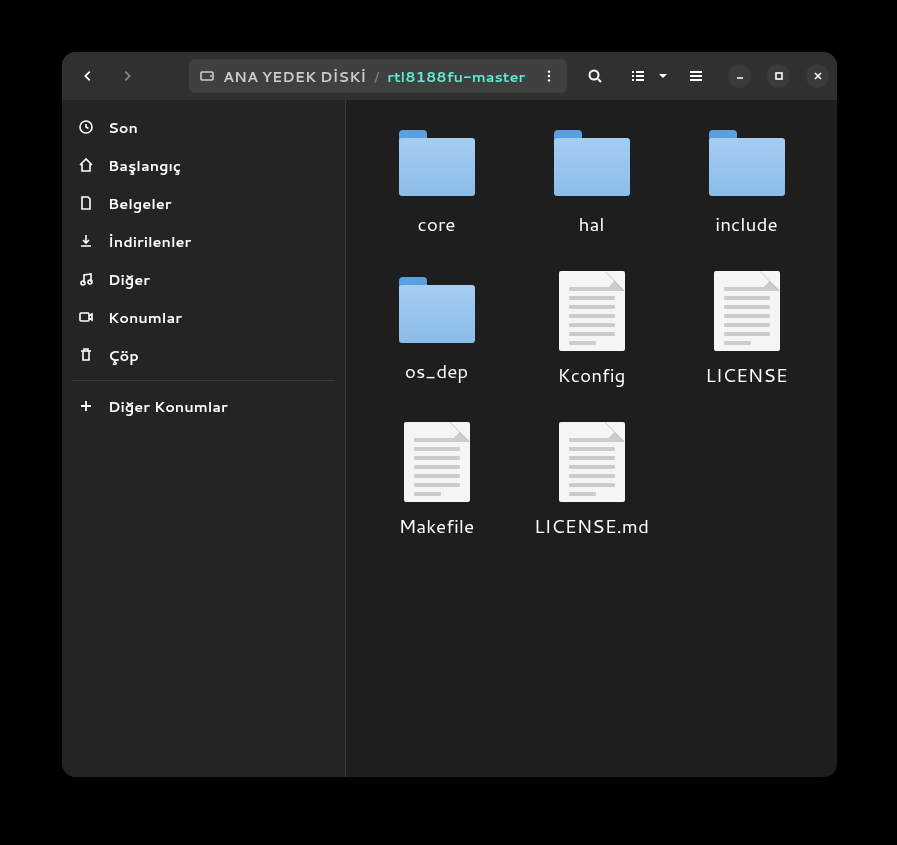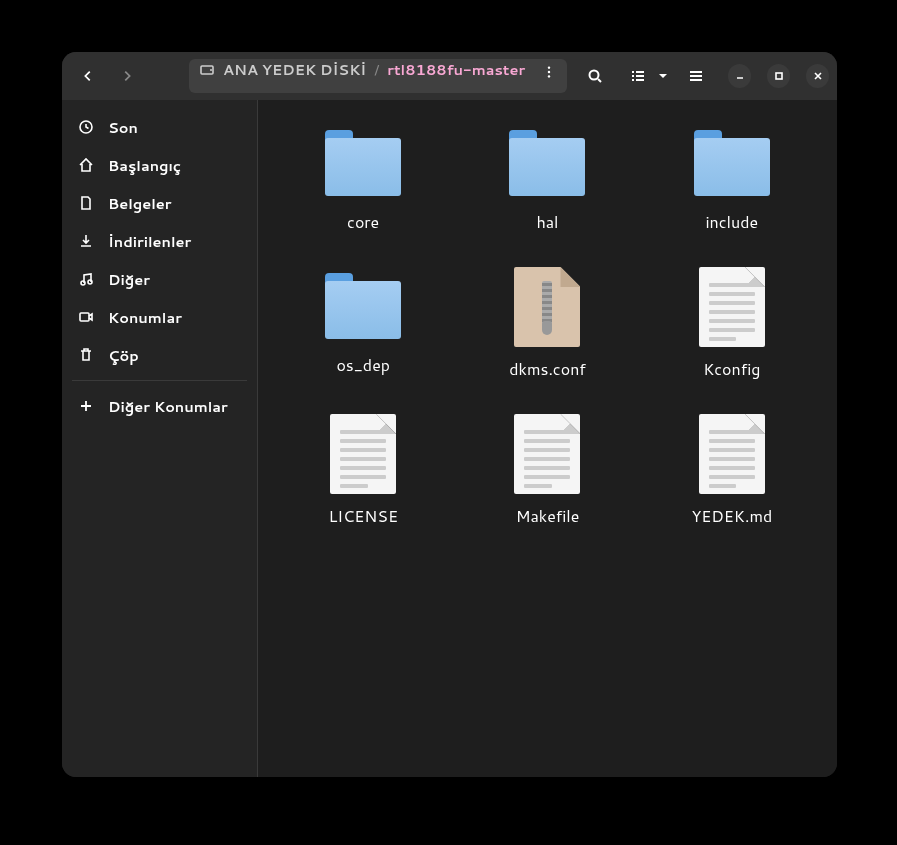--- a/index.html
+++ b/index.html
@@ -41,27 +41,27 @@
   }
   .navbtn.back { margin-left: 2px; }
   .navbtn svg { width: 14px; height: 14px; }
   .pathbar {
     flex: 0 0 auto;
     margin-left: 40px;
     height: 34px;
     background: #404040;
     border-radius: 6px;
     display: flex;
-    align-items: flex-start;
+    align-items: center;
     padding: 0 6px 0 10px;
     gap: 8px;
   }
   .path-seg {
     display: flex; align-items: center; gap: 8px;
-    color: #f9a8d4;
+    color: #5eead4;
   }
   .path-seg.dim { color: #ccc; }
   .path-seg .disk-icon { width:16px; height:16px; display:flex; align-items:center; justify-content:center; }
   .path-seg .label { font-weight: 700; }
   .path-sep { color: #888; font-weight: 400; }
   .path-menu {
     width: 24px; height: 26px;
     display:flex; align-items:center; justify-content:center;
     margin-left: 4px;
   }
@@ -83,21 +83,21 @@
     display:flex; align-items:center; justify-content:center;
     margin-left: 10px;
   }
   .winbtn svg { width: 10px; height:10px; }
   .body {
     flex: 1;
     display: flex;
     min-height: 0;
   }
   .sidebar {
-    width: 196px;
+    width: 284px;
     background: #242424;
     border-right: 1px solid #3a3a3a;
     padding: 8px 0;
   }
   .side-item {
     height: 38px;
     display:flex; align-items:center;
     padding: 0 16px;
     gap: 14px;
     color: #fff;
@@ -122,21 +122,21 @@
   }
   .item {
     display:flex;
     flex-direction: column;
     align-items: center;
     gap: 10px;
   }
   .item .ilabel {
     color: #fff;
     text-align: center;
-    font-size: 16px;
+    font-size: 19px;
   }
   .icon-folder {
     width: 76px; height: 76px;
     position: relative;
   }
   .folder-tab {
     position:absolute; left:0; top:6px;
     width: 28px; height: 14px;
     background: #5a9fe0;
     border-radius: 4px 4px 0 0;
@@ -409,27 +409,20 @@
             </div>
           <span class="ilabel">include</span>
         </div>
         <div class="item">
           <div class="icon-folder">
               <div class="folder-tab"></div>
               <div class="folder-body"></div>
             </div>
           <span class="ilabel">os_dep</span>
         </div>
-        <div class="item">
-          <div class="icon-archive">
-              <div class="archive-corner"></div>
-              <div class="zipper"></div>
-            </div>
-          <span class="ilabel">dkms.conf</span>
-        </div>
 
         <div class="item">
           <div class="icon-file">
               <div class="file-corner"></div>
               <div class="file-lines">
                 <span></span>
                 <span></span>
                 <span></span>
                 <span></span>
                 <span></span>
@@ -476,19 +469,19 @@
               <div class="file-lines">
                 <span></span>
                 <span></span>
                 <span></span>
                 <span></span>
                 <span></span>
                 <span></span>
                 <span class="short"></span>
               </div>
             </div>
-          <span class="ilabel">YEDEK.md</span>
+          <span class="ilabel">LICENSE.md</span>
         </div>
 
       </div>
     </div>
   </div>
 </div>
 
 </body></html>

